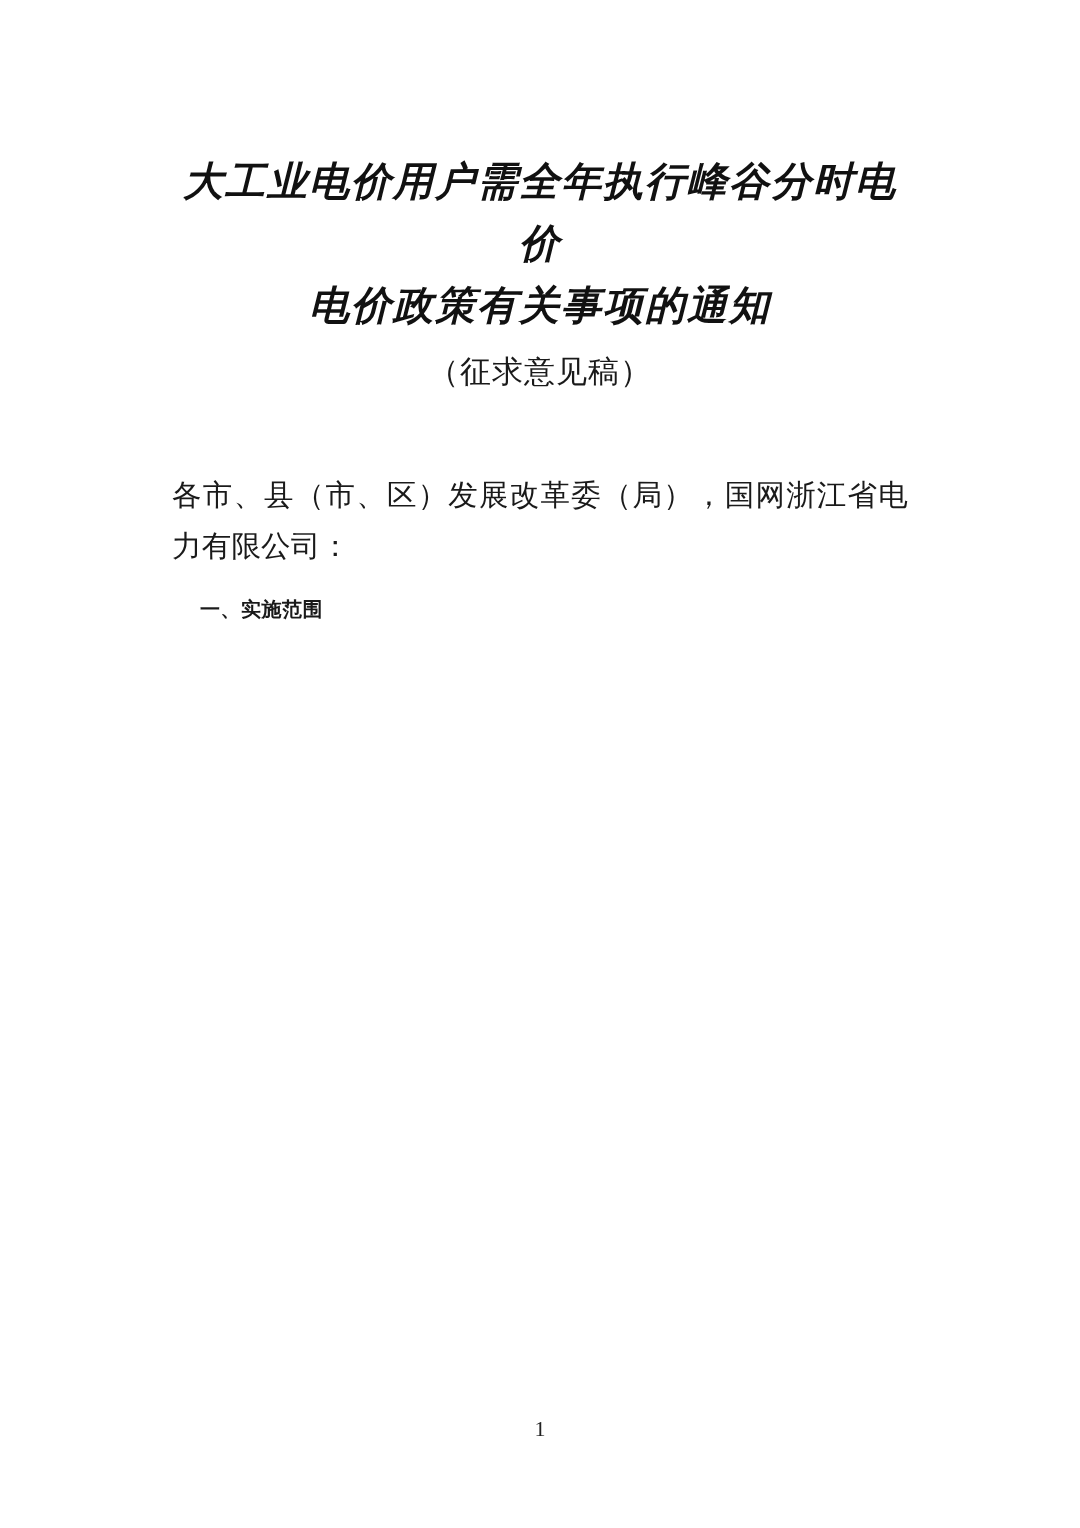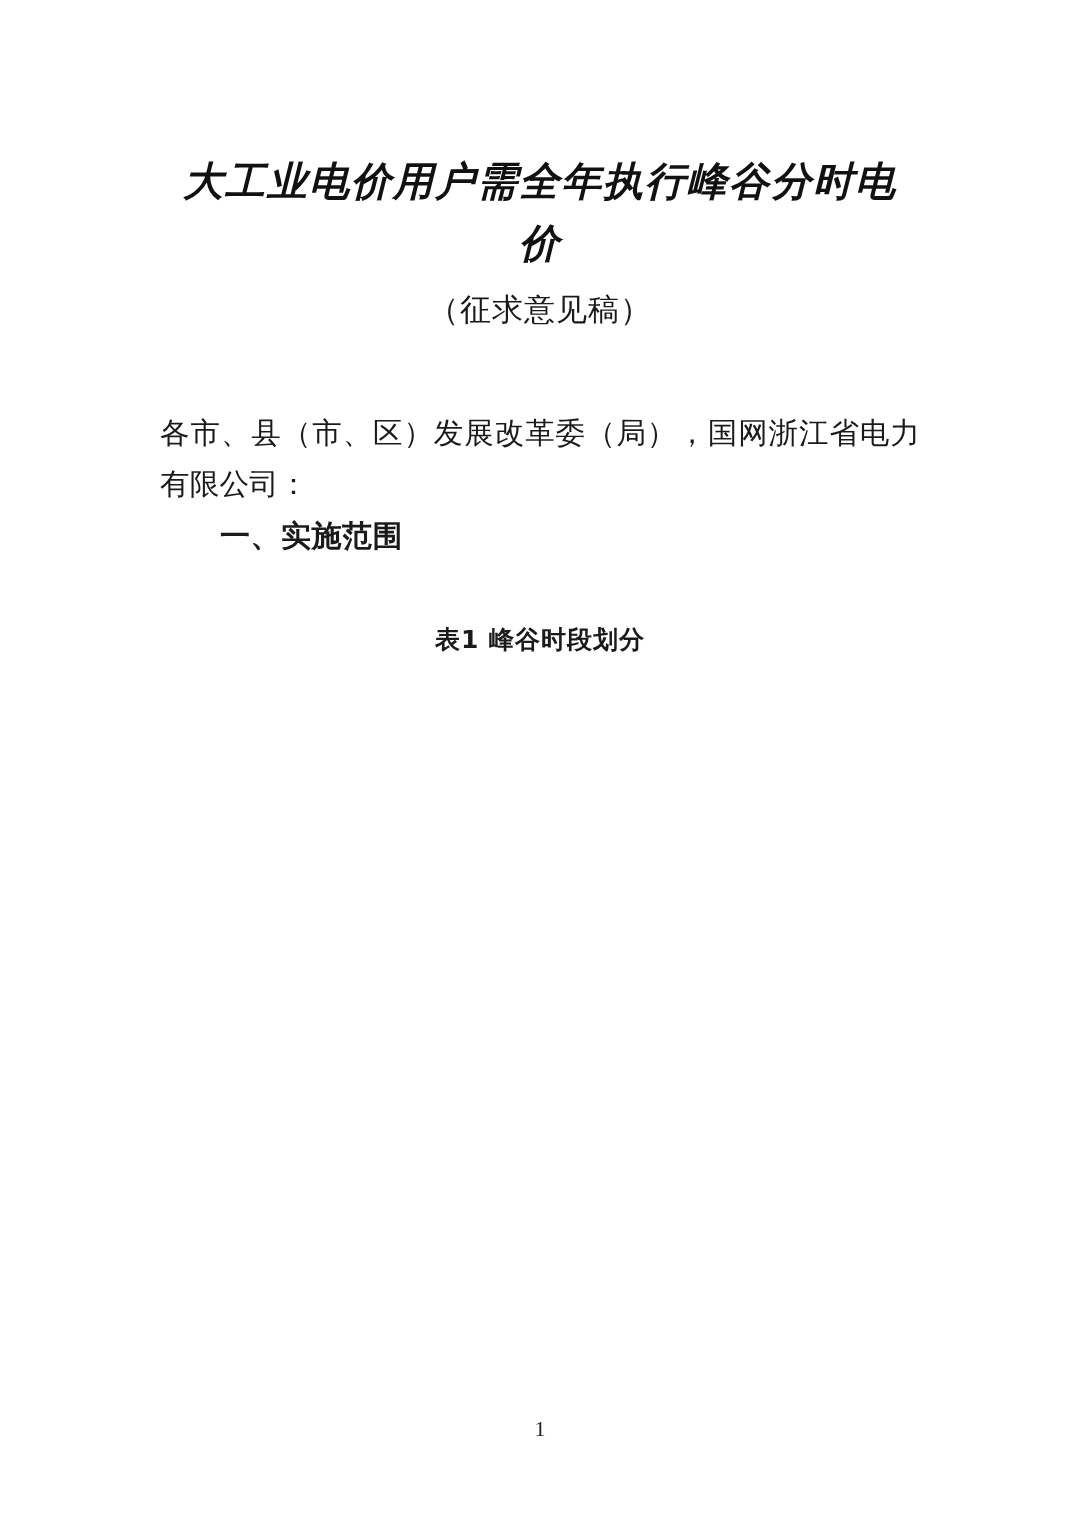--- a/index.html
+++ b/index.html
@@ -40,30 +40,30 @@
     line-height: 48px;
     margin: 12px 0 8px 0;
     letter-spacing: 1px;
   }
   .body-block {
     margin-top: 74px;
   }
   p.para {
     font-size: 29.5px;
     line-height: 51px;
-    margin: 0;
+    margin: 12px;
     text-align: justify;
     text-justify: inter-ideograph;
     letter-spacing: 0.2px;
   }
   p.indent {
     text-indent: 2em;
   }
   p.heading {
-    font-size: 30px;
+    font-size: 20px;
     line-height: 51px;
     margin: 0;
     text-indent: 2em;
     font-weight: 700;
     font-family: "DejaVu Sans", "Liberation Sans", sans-serif;
     letter-spacing: 0.5px;
   }
   .table-caption {
     text-align: center;
     font-size: 25px;
@@ -101,26 +101,26 @@
     font-family: "Liberation Serif", "DejaVu Serif", serif;
   }
 </style>
 </head>
 <body>
 
 <div class="page">
 
   <h1 class="doc-title">
     <span>大工业电价用户需全年执行峰谷分时电价</span><br>
+    <span>电价政策有关事项的通知</span>
   </h1>
 
   <div class="doc-subtitle">（征求意见稿）</div>
 
   <div class="body-block">
     <p class="para">各市、县（市、区）发展改革委（局），国网浙江省电力有限公司：</p>
     <p class="heading">一、实施范围</p>
   </div>
 
-  <div class="table-caption">表1    峰谷时段划分</div>
 
 
   <div class="page-number">1</div>
 </div>
 
 </body></html>

